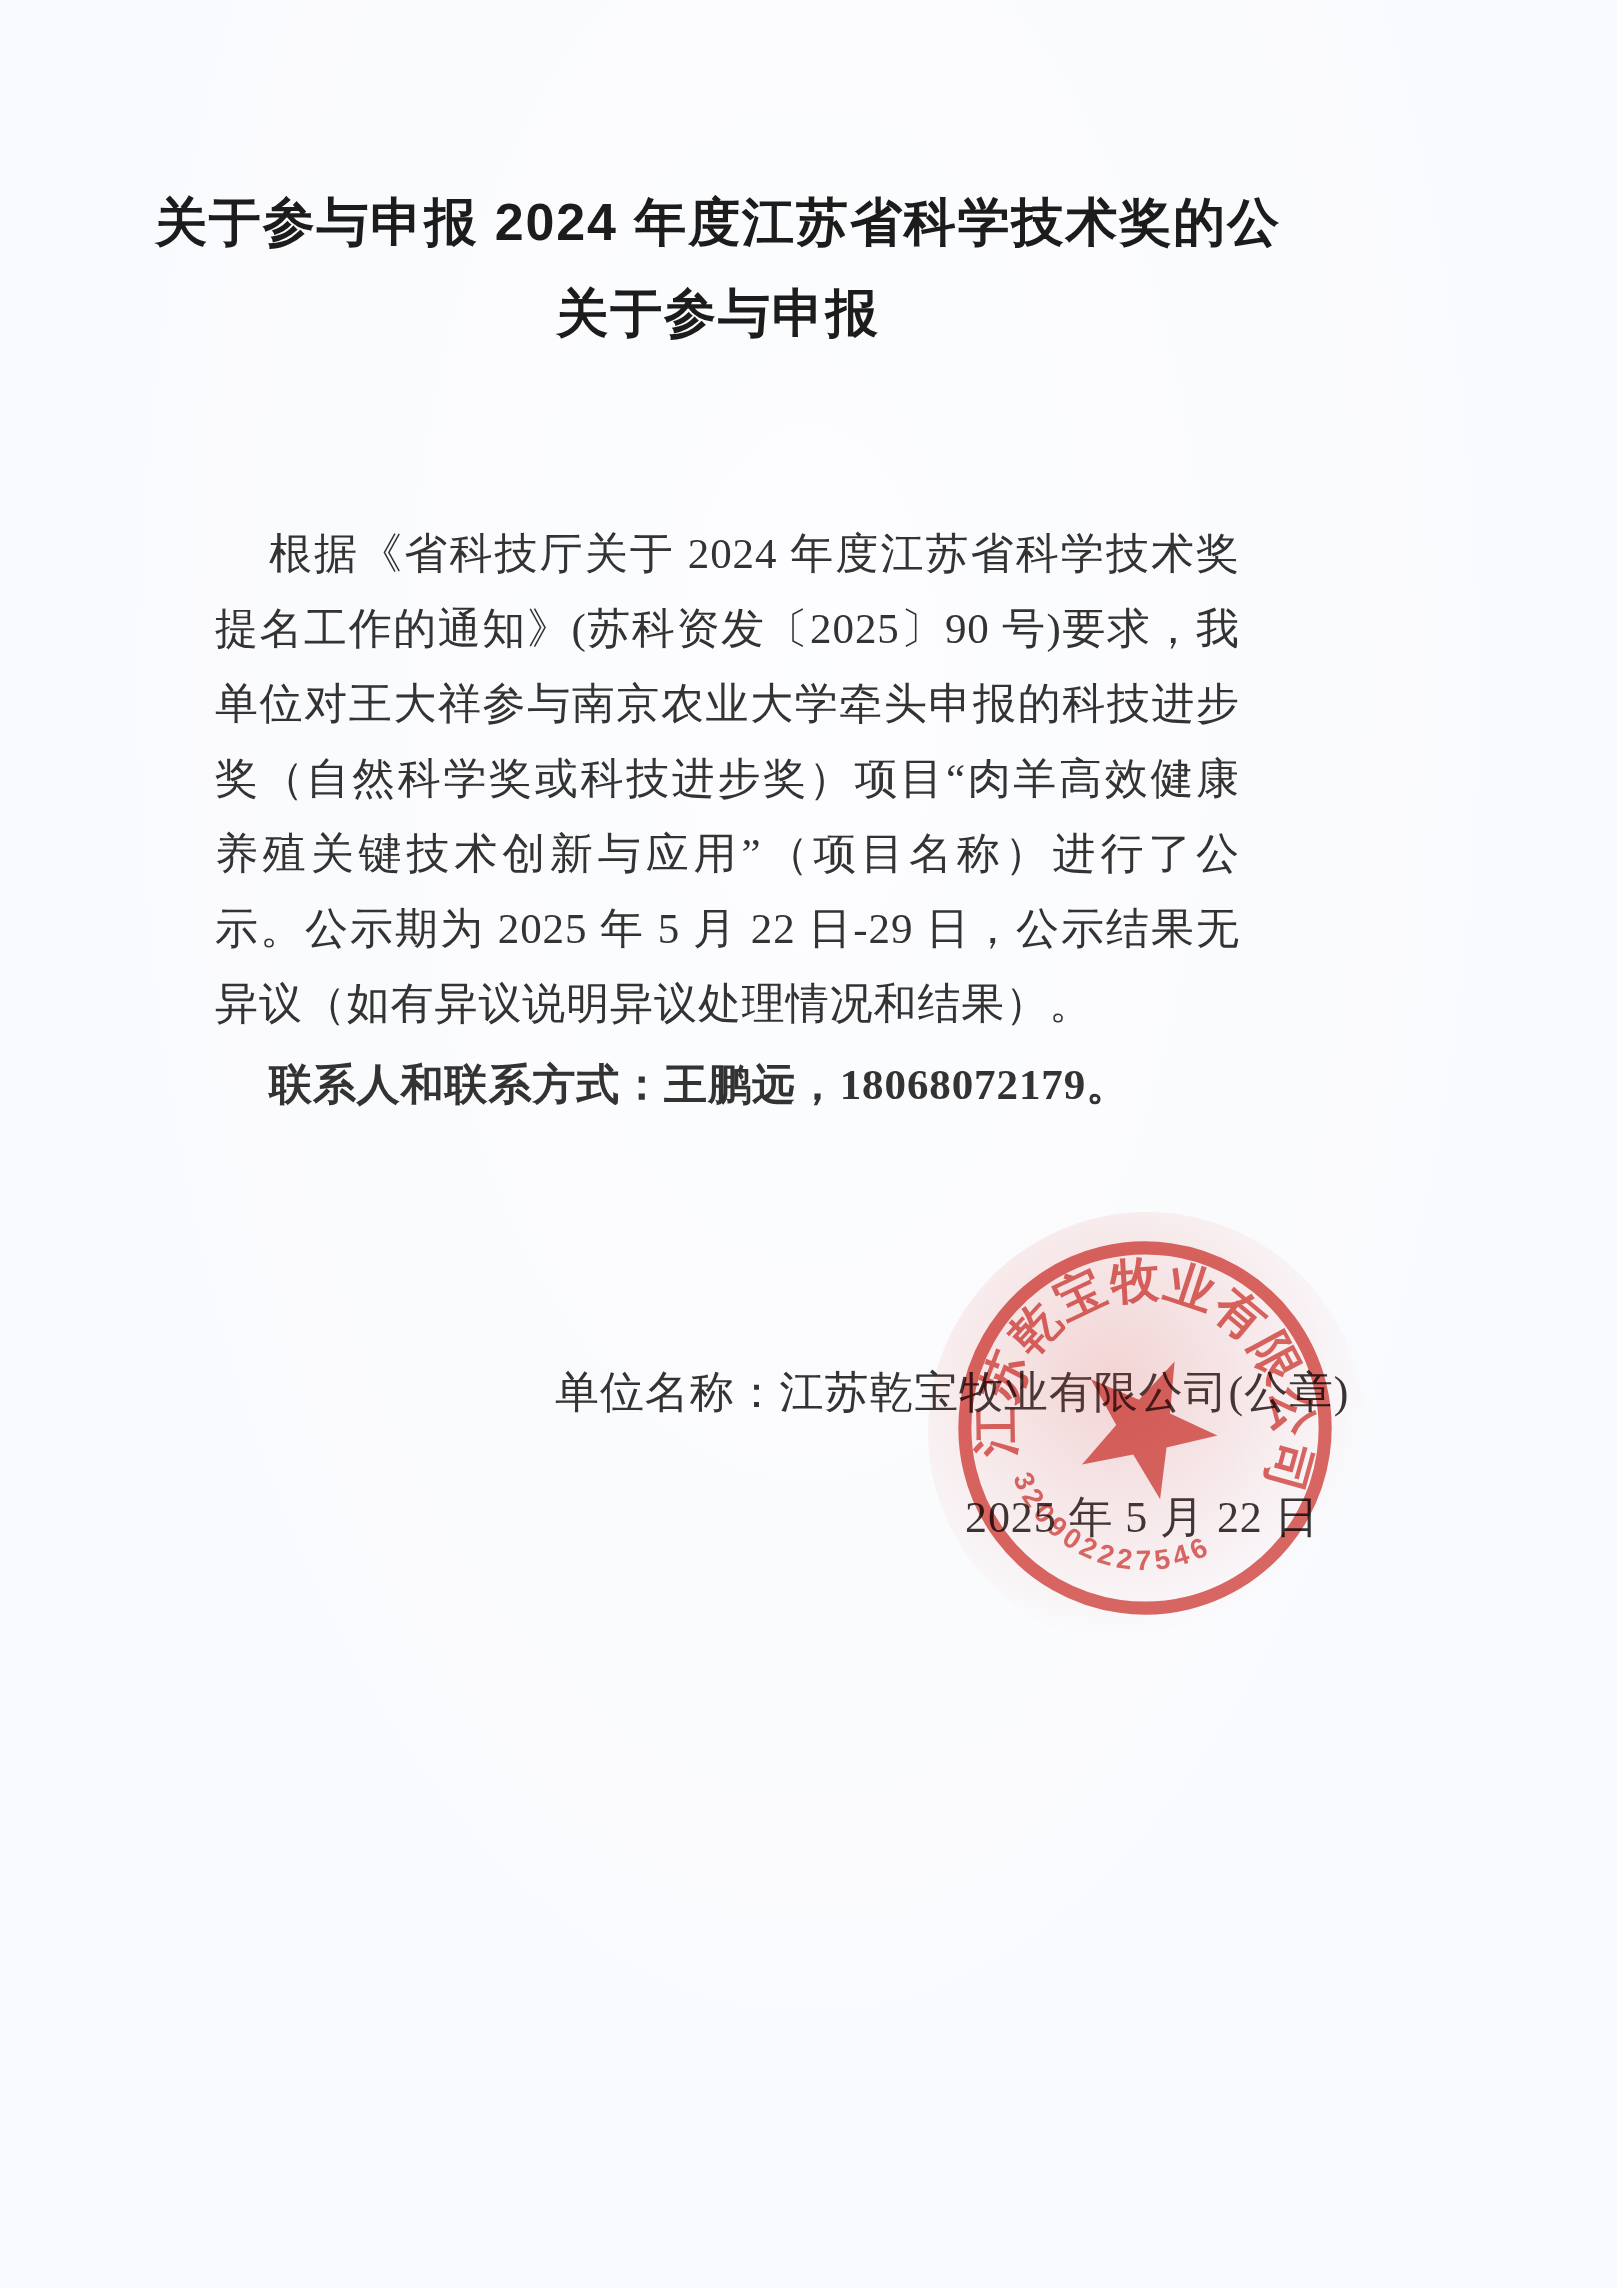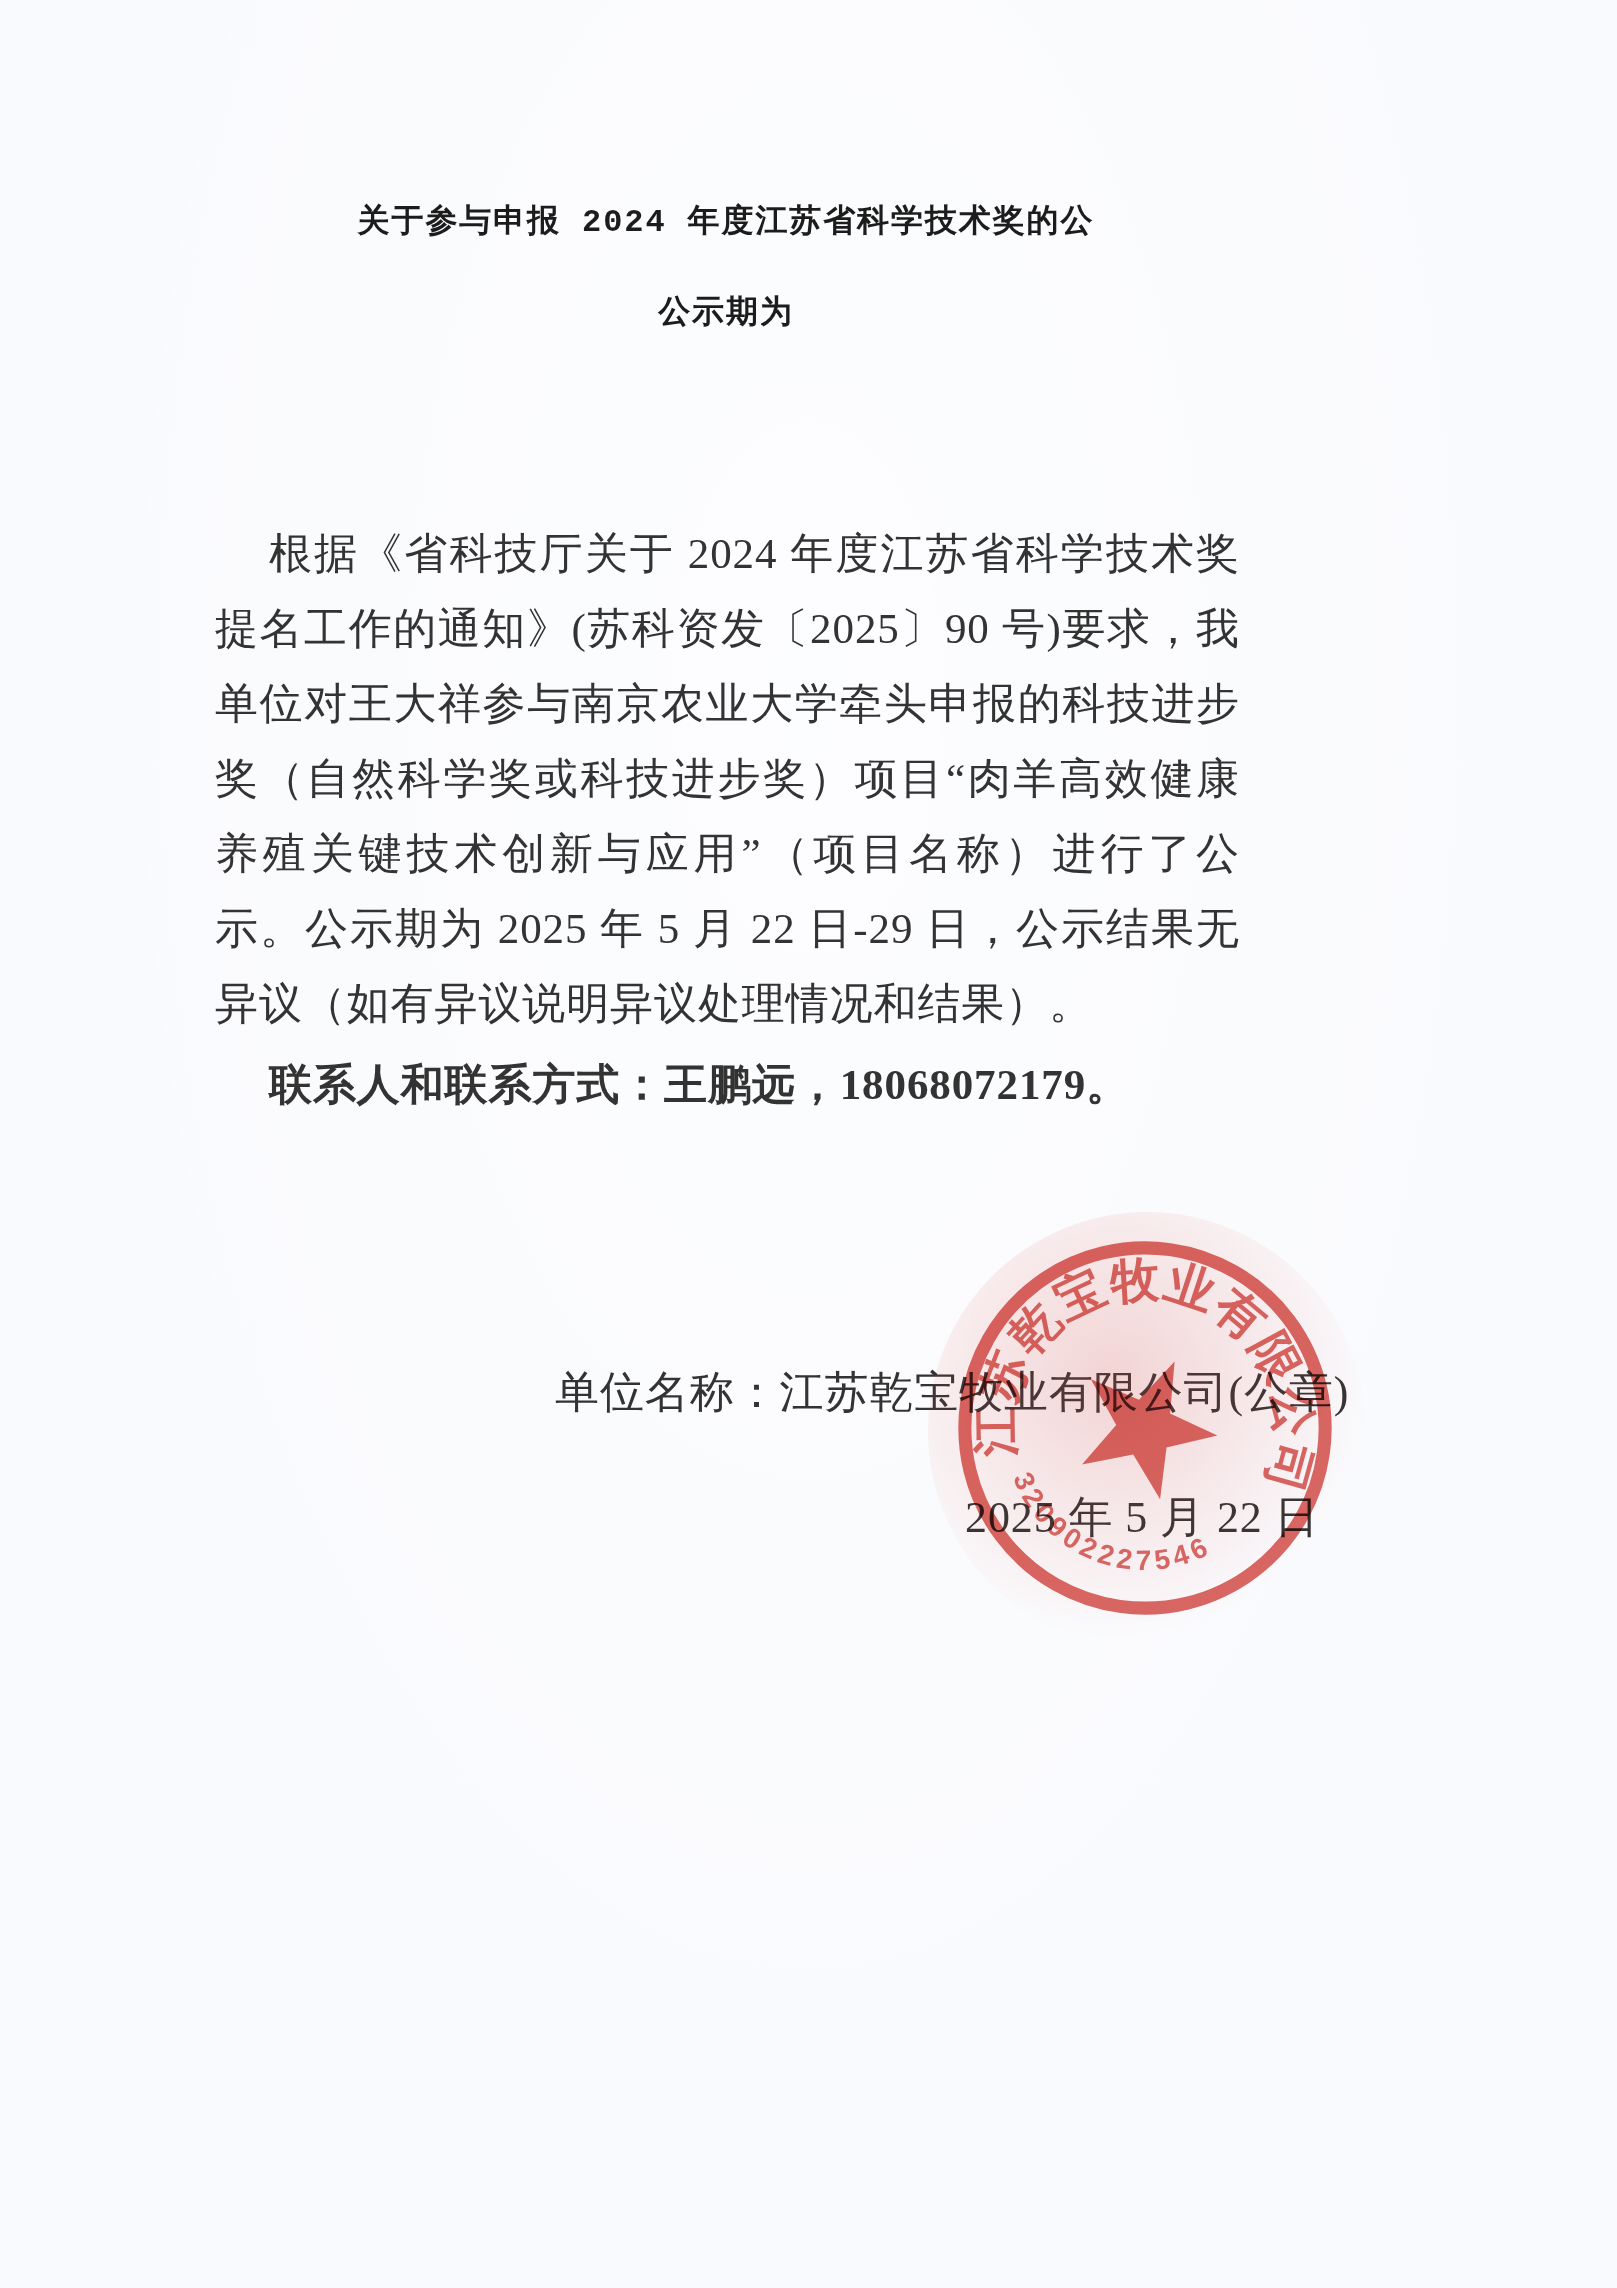--- a/index.html
+++ b/index.html
@@ -15,27 +15,27 @@
     background:
       radial-gradient(ellipse at 50% 30%, rgba(255,255,255,0.6), rgba(255,255,255,0) 70%),
       #f9fafd;
     overflow: hidden;
     font-family: "Liberation Serif", "DejaVu Serif", serif;
     color: #2e2e2e;
   }
   .doc-title {
     position: absolute;
     top: 177px;
-    left: 120px;
+    left: 112px;
     width: 1212px;
     margin: 0;
     text-align: center;
-    font-family: Liberation Mono, monospace;
+    font-family: Liberation Sans, sans-serif;
     font-weight: 700;
-    font-size: 32px;
+    font-size: 52px;
     line-height: 91px;
     color: #1c1c1c;
     letter-spacing: 1.9px;
   }
   .doc-title .title-line { display: block; }
   .para {
     position: absolute;
     left: 207px;
     width: 1025px;
     margin: 8px;
@@ -88,21 +88,21 @@
   }
   .stamp .ring-ink { filter: none; }
 </style>
 </head>
 <body>
 
 <div class="page">
 
   <h1 class="doc-title">
     <span class="title-line">关于参与申报 2024 年度江苏省科学技术奖的公</span>
-    <span class="title-line">公示期为</span>
+    <span class="title-line">关于参与申报</span>
   </h1>
 
   <p class="para para-main indent">根据《省科技厅关于 2024 年度江苏省科学技术奖提名工作的通知》(苏科资发〔2025〕90 号)要求，我单位对王大祥参与南京农业大学牵头申报的科技进步奖（自然科学奖或科技进步奖）项目“肉羊高效健康养殖关键技术创新与应用”（项目名称）进行了公示。公示期为 2025 年 5 月 22 日-29 日，公示结果无异议（如有异议说明异议处理情况和结果）。</p>
 
   <p class="para para-contact indent">联系人和联系方式：王鹏远，18068072179。</p>
 
 
   <p class="sig-line sig-unit">单位名称：江苏乾宝牧业有限公司(公章)</p>
 
   <p class="sig-line sig-date">2025 年 5 月 22 日</p>

